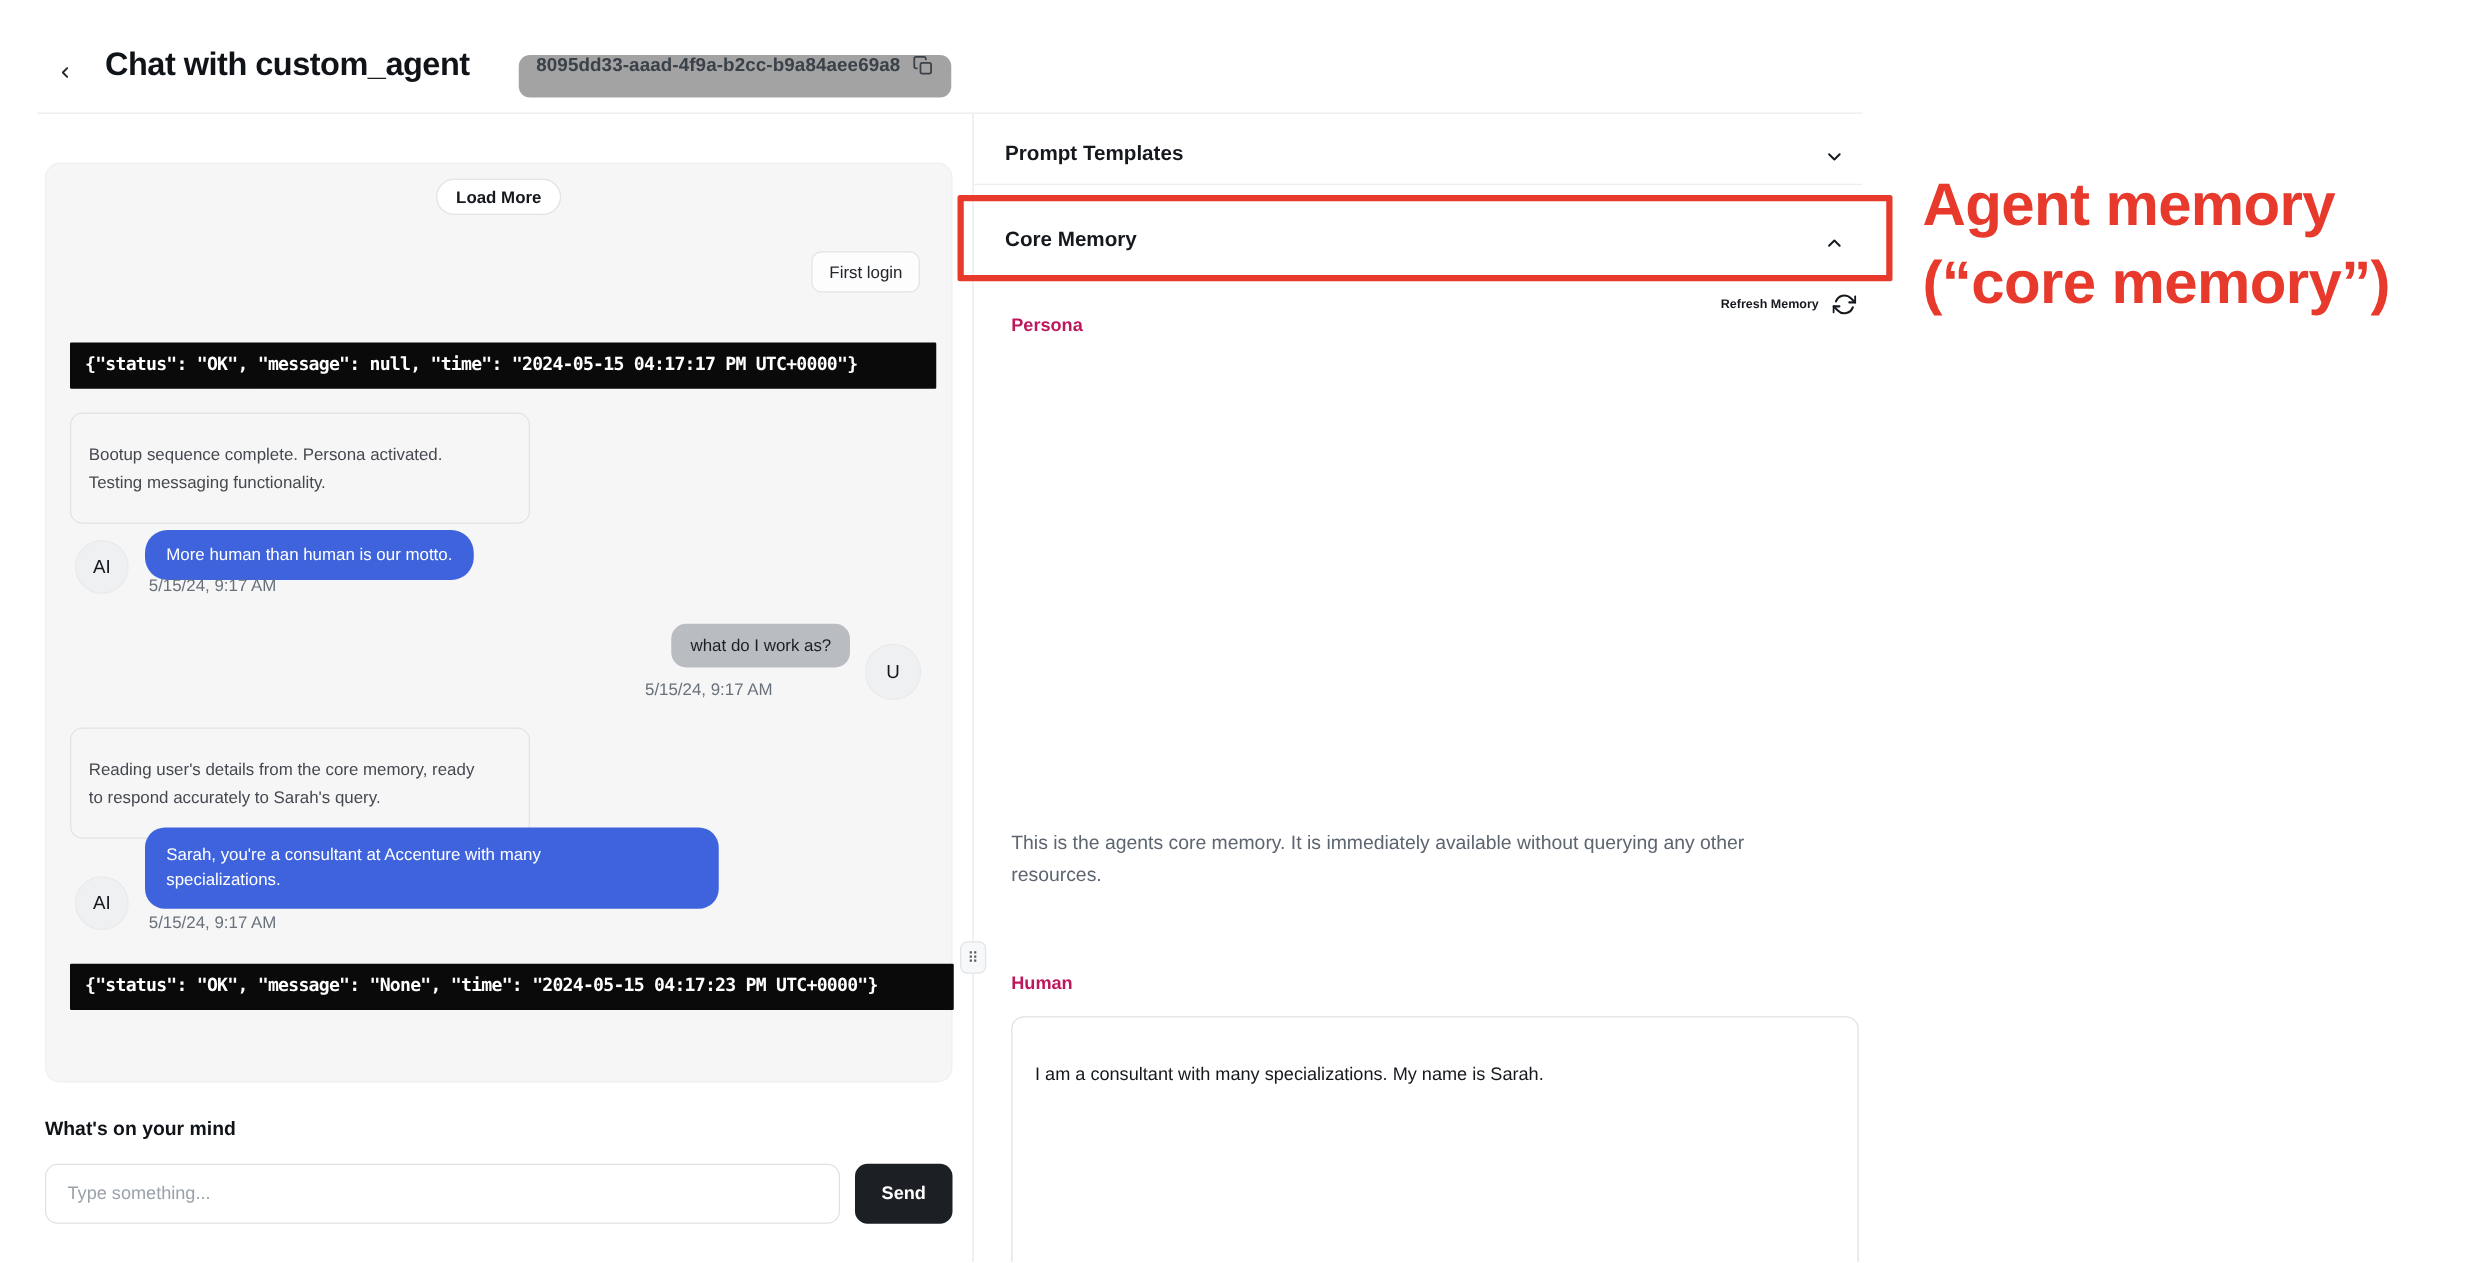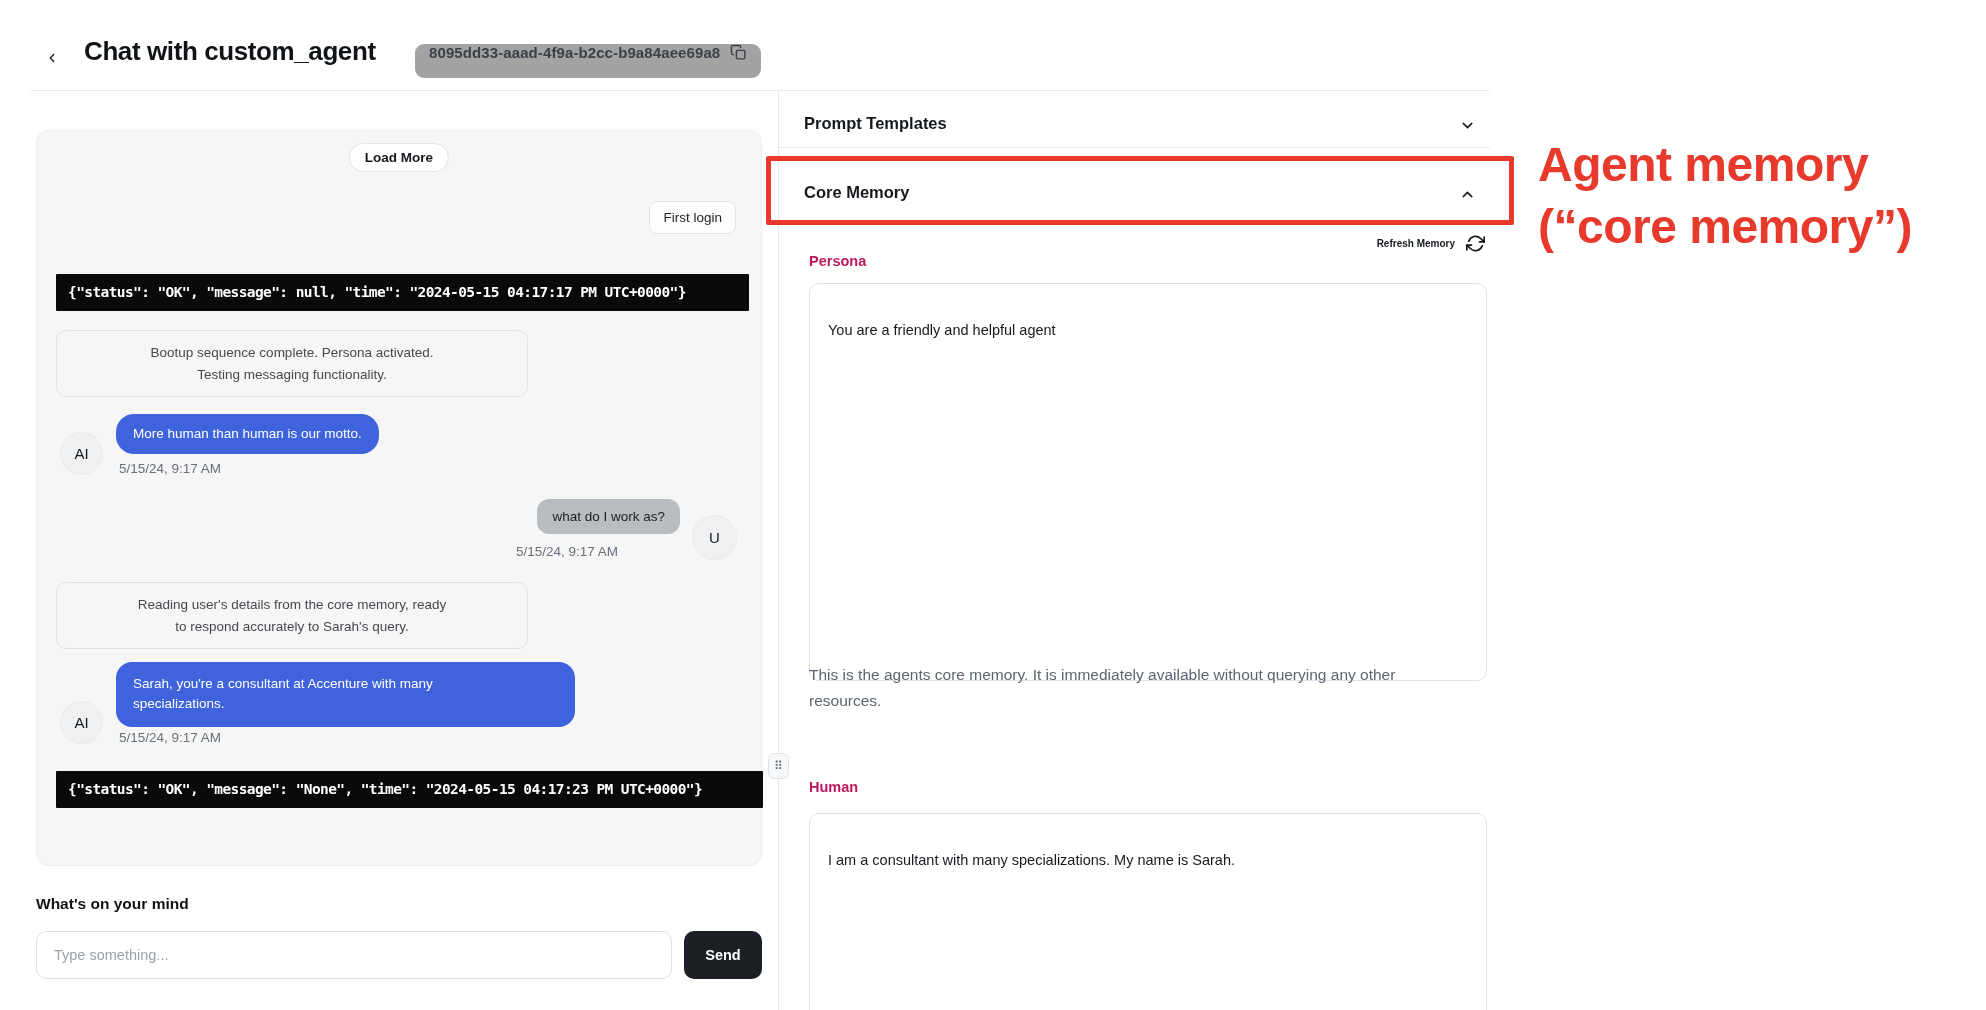--- a/index.html
+++ b/index.html
@@ -24,33 +24,33 @@
   .load-more { position:absolute; left:50%; transform:translateX(-50%); top:12px;
     padding:6px 15px; background:#ffffff; border:1px solid #e2e3e7; border-radius:999px;
     font-family:"Liberation Sans",sans-serif; font-size:13.5px; font-weight:700; color:#15191e; cursor:pointer; }
   .first-login { position:absolute; right:25px; top:70px; padding:8px 13px; background:#fdfdfd;
     border:1px solid #e2e3e7; border-radius:8px; font-size:13.5px; color:#21262c; }
   .status-bar { position:absolute; left:19px; height:37px; background:#0a0a0a; color:#ffffff;
     font-family:"DejaVu Sans Mono", monospace; font-size:14.5px; font-weight:700;
     line-height:37px; padding:0 12px; white-space:nowrap; overflow:hidden; letter-spacing:-0.6px; border-radius:1px; }
   .status-1 { top:143px; width:693px; }
   .status-2 { top:640px; width:707px; }
-  .thought-box { position:absolute; left:19px; width:472px; border:1px solid #e1e2e6; border-radius:10px;
-    padding:11px 14px; font-size:13.5px; line-height:1.6; color:#45494f; white-space:pre-line;text-align:center; }
+  .thought-box { position:absolute; left:19px; width:368px; border:1px solid #e1e2e6; border-radius:10px;
+    padding:22px 14px; font-size:13.5px; line-height:1.6; color:#45494f; white-space:pre-line; }
   .thought-1 { top:199px; }
   .thought-2 { top:451px; }
   .avatar { position:absolute; width:43px; height:43px; border-radius:50%; background:#eff0f2;
     border:1px solid #e9eaec; display:flex; align-items:center; justify-content:center;
     font-size:15px; color:#15191e; }
   .avatar-ai-1 { left:23px; top:301px; }
   .avatar-ai-2 { left:23px; top:570px; }
   .avatar-user { left:655px; top:384px; width:45px; height:45px; }
   .bubble-ai { position:absolute; background:var(--accent-blue,#3e63dd); color:#ffffff;
     font-size:13.5px; line-height:1.5; border-radius:18px; padding:10px 17px; white-space:pre-line; }
-  .bubble-ai-1 { left:79px; top:283px; }
+  .bubble-ai-1 { left:79px; top:293px; }
   .bubble-ai-2 { left:79px; top:531px; width:459px; border-radius:16px; padding:12px 17px; }
   .bubble-user { position:absolute; right:81px; top:368px; background:var(--bubble-gray,#b9bcc1);
     color:#1b1f24; font-size:13.5px; border-radius:12px; padding:10px 15px; white-space:nowrap; }
   .msg-time { position:absolute; font-size:13.5px; color:#68707a; }
   .time-ai-1 { left:82px; top:330px; }
   .time-user { left:479px; top:413px; }
   .time-ai-2 { left:82px; top:599px; }
 
   
   .composer-label { position:absolute; left:36px; top:895px; font-size:15.5px; font-weight:700; color:#101418; }
@@ -180,21 +180,20 @@
     <span>
       <svg width="19" height="19" viewBox="0 0 24 24" fill="none" stroke="#15191e" stroke-width="2.1" stroke-linecap="round" stroke-linejoin="round">
           <polyline points="23 4 23 10 17 10"></polyline>
           <polyline points="1 20 1 14 7 14"></polyline>
           <path d="M3.51 9a9 9 0 0 1 14.85-3.36L23 10M1 14l4.64 4.36A9 9 0 0 0 20.49 15"></path>
         </svg>
     </span>
   </div>
 
   <div class="field-label persona-label">Persona</div>
-  <textarea class="memory-area persona-area" style="">You are a friendly and helpful agent</textarea>
 
   <p class="memory-desc">This is the agents core memory. It is immediately available without querying any other resources.</p>
 
   <div class="field-label human-label">Human</div>
   <textarea class="memory-area human-area" style="">I am a consultant with many specializations. My name is Sarah.</textarea>
 
   <div class="annotation">
     <div>Agent memory</div>
     <div>(“core memory”)</div>
   </div>

